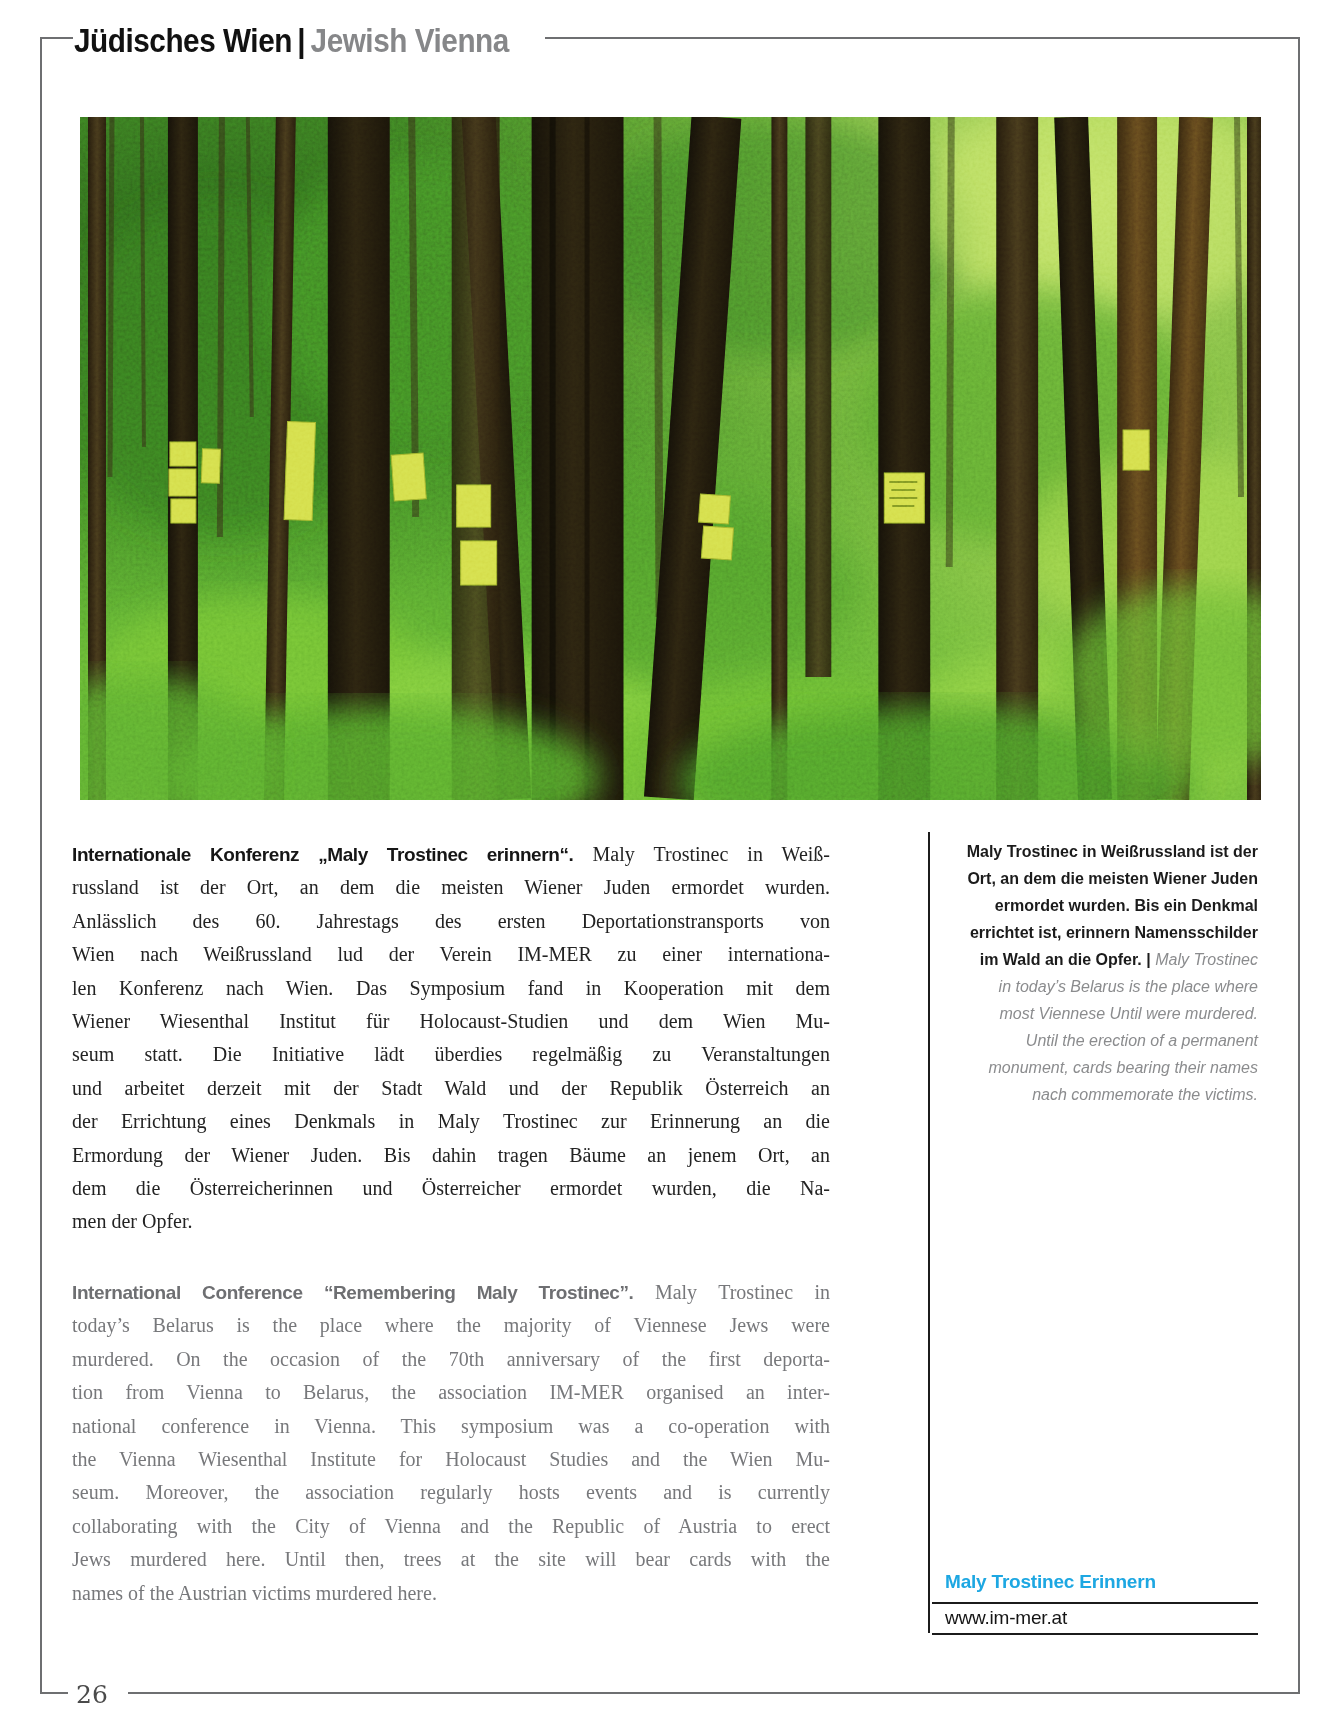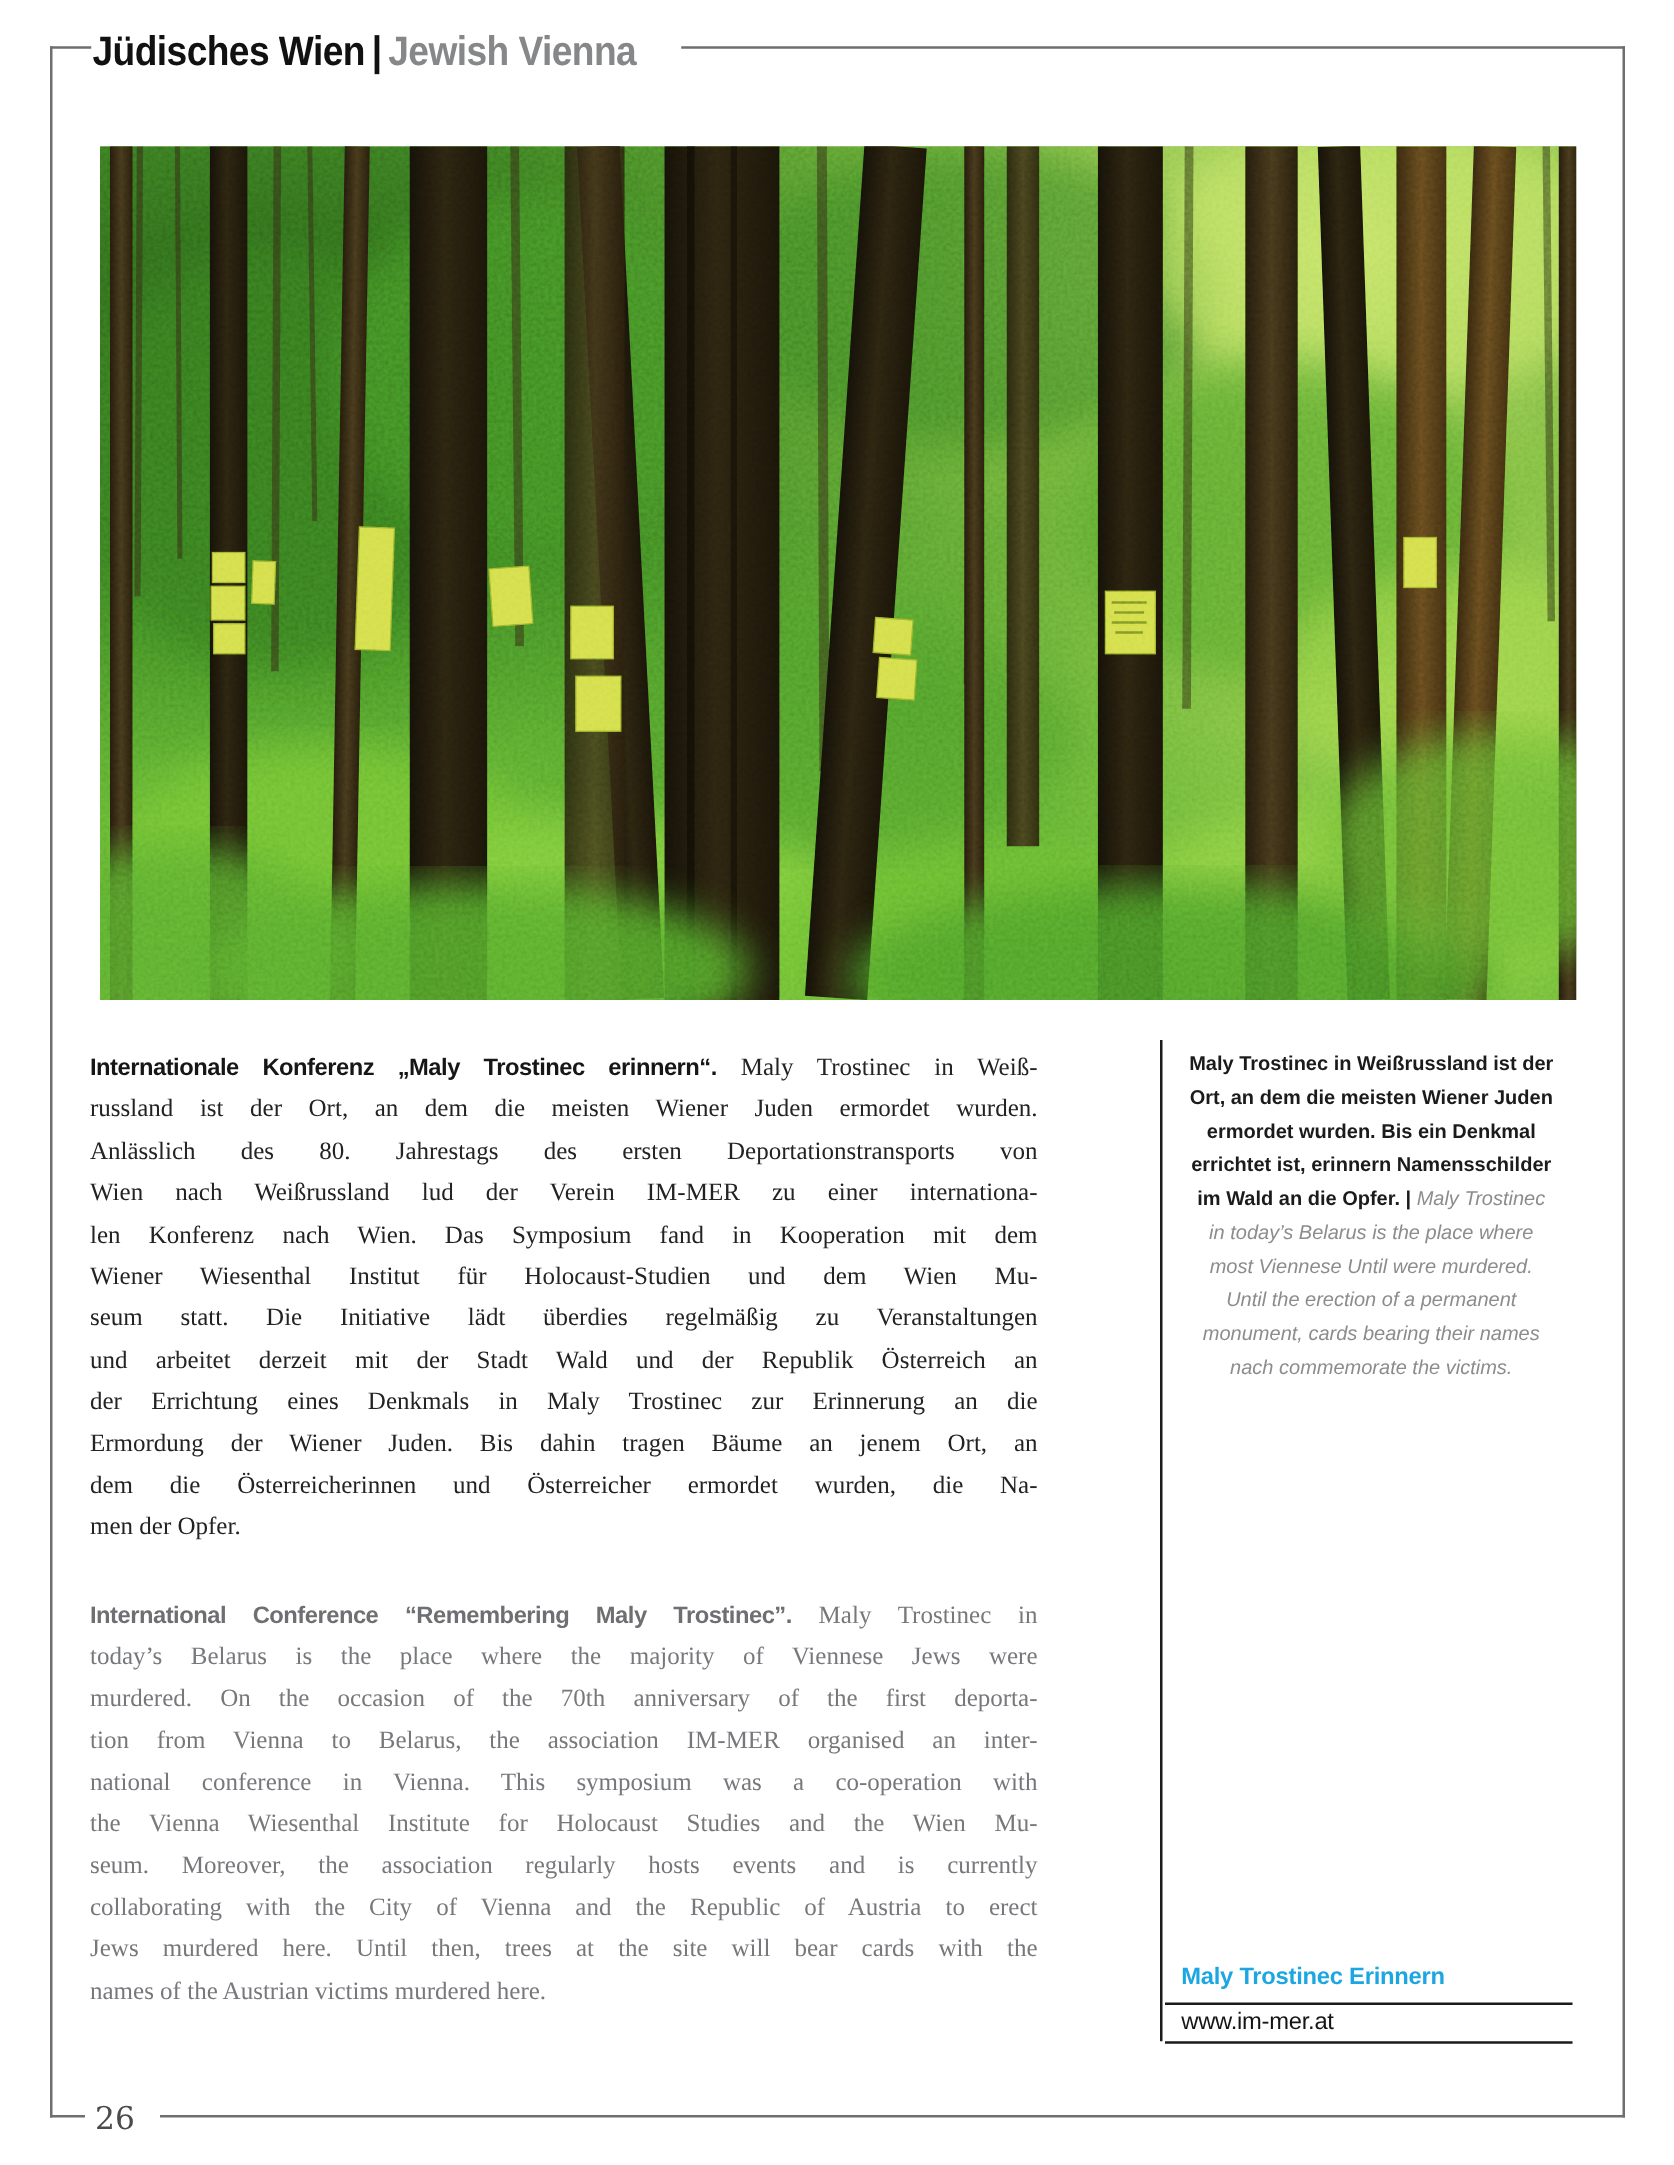--- a/index.html
+++ b/index.html
@@ -23,21 +23,21 @@
   .textcol .tline{font-size:20px;line-height:33.4px;text-align:justify;text-align-last:justify;}
   .textcol .tline.last{text-align-last:left;}
   .de-block{top:838px;color:#232323;}
   .en-block{top:1276px;color:#77787b;}
   .lead{font-family:"Liberation Sans",sans-serif;font-weight:bold;letter-spacing:-0.4px;
         font-size:19px;}
   .de-block .lead{color:#161616;}
   .en-block .lead{color:#6e6f72;}
   
   .divider{position:absolute;left:928px;top:832px;width:2px;height:801px;background:#1c1c1c;}
-  .caption{position:absolute;left:936px;top:838px;width:322px;text-align:center;}
+  .caption{position:absolute;left:936px;top:838px;width:322px;text-align:right;}
   .caption .cap-line{font-size:16px;line-height:27px;}
   .caption .cap-b{font-weight:bold;color:#1b1b1b;}
   .caption .cap-i{font-style:italic;color:#8b8c8e;}
   .linkrule{position:absolute;left:932px;width:326px;height:2px;background:#1b1b1b;}
   .link-blue{position:absolute;left:945px;top:1571px;width:313px;font-size:19px;
              font-weight:bold;letter-spacing:-0.2px;color:#1da7e2;text-decoration:none;}
   .link-url{position:absolute;left:945px;top:1607px;width:313px;font-size:19px;
             letter-spacing:-0.2px;color:#151515;text-decoration:none;}
   
   .pagenum{position:absolute;left:76px;top:1680px;font-family:"DejaVu Serif",serif;
@@ -179,21 +179,21 @@
       <rect x="810" y="380" width="28" height="2"></rect>
       <rect x="813" y="388" width="22" height="2"></rect>
     </g>
 
     <rect x="0" y="0" width="1182" height="683" filter="url(#speck)" opacity="0.30" style="mix-blend-mode:overlay"></rect>
   </svg>
 
   <div class="textcol de-block" style="position:absolute;">
       <div class="tline"><span class="lead">Internationale Konferenz „Maly Trostinec erinnern“.</span><span> Maly Trostinec in Weiß-</span></div>
       <div class="tline">russland ist der Ort, an dem die meisten Wiener Juden ermordet wurden.</div>
-      <div class="tline">Anlässlich des 80. Jahrestags des ersten Deportationstransports von</div>
+      <div class="tline">Anlässlich des 60. Jahrestags des ersten Deportationstransports von</div>
       <div class="tline">Wien nach Weißrussland lud der Verein IM-MER zu einer internationa-</div>
       <div class="tline">len Konferenz nach Wien. Das Symposium fand in Kooperation mit dem</div>
       <div class="tline">Wiener Wiesenthal Institut für Holocaust-Studien und dem Wien Mu-</div>
       <div class="tline">seum statt. Die Initiative lädt überdies regelmäßig zu Veranstaltungen</div>
       <div class="tline">und arbeitet derzeit mit der Stadt Wald und der Republik Österreich an</div>
       <div class="tline">der Errichtung eines Denkmals in Maly Trostinec zur Erinnerung an die</div>
       <div class="tline">Ermordung der Wiener Juden. Bis dahin tragen Bäume an jenem Ort, an</div>
       <div class="tline">dem die Österreicherinnen und Österreicher ermordet wurden, die Na-</div>
       <div class="tline last"><span>men der Opfer.</span></div>
     </div>

